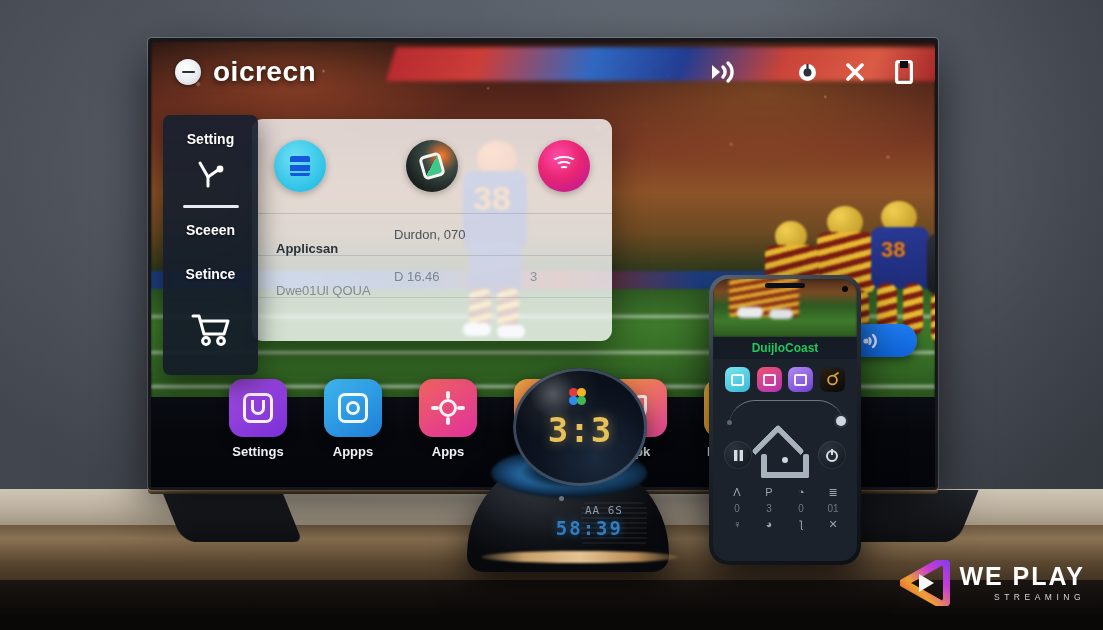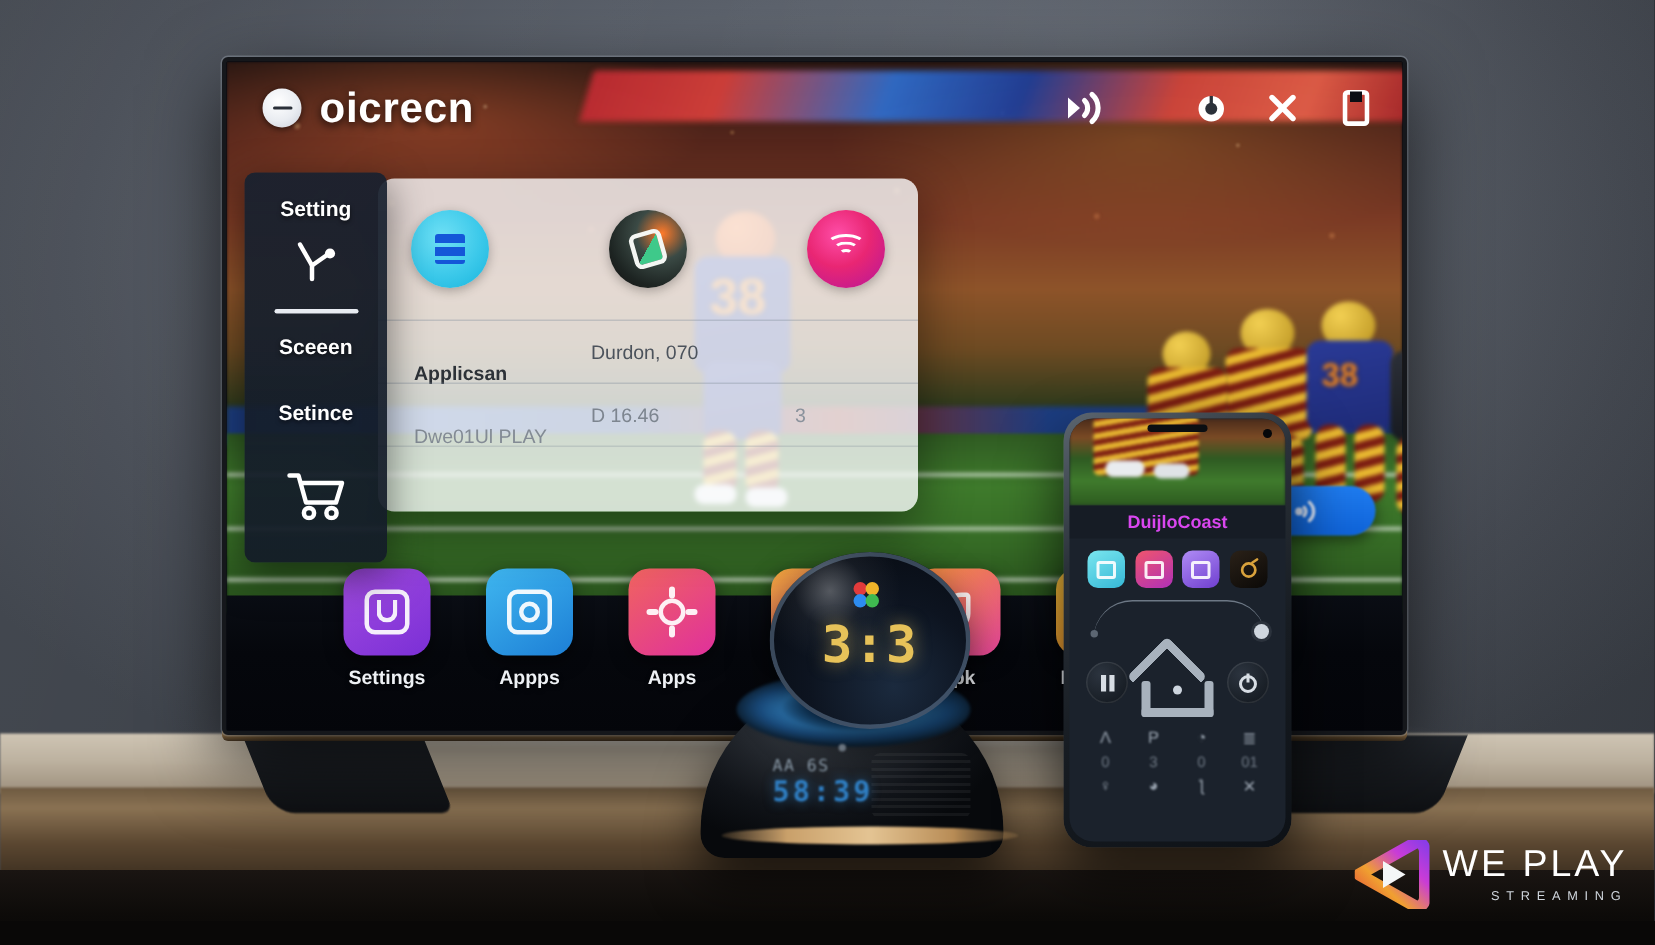--- a/index.html
+++ b/index.html
@@ -281,21 +281,21 @@
     text-shadow:0 0 11px rgba(231,194,89,0.55); filter:blur(0.5px);
   }
   .sp-dots { position:absolute; left:56px; top:20px; width:22px; height:20px; filter:blur(0.5px); }
   .sp-dots i { position:absolute; width:9px;height:9px;border-radius:50%; }
   .sp-dots i:nth-child(1){ left:0;  top:0;  background:#e23b3b; }
   .sp-dots i:nth-child(2){ left:8px;top:0;  background:#f0b429; }
   .sp-dots i:nth-child(3){ left:0;  top:8px;background:#2d8cf0; }
   .sp-dots i:nth-child(4){ left:8px;top:8px;background:#3fb950; }
   .sp-display {
     position:absolute; left:60px; top:136px; width:108px; height:44px;
-    color:#2f6fb5; text-align:left; filter:blur(0.6px);
+    color:#2f6fb5; text-align:right; filter:blur(0.6px);
   }
   .sp-display .sd-sm { font-size:11px; color:#8a9aa8; letter-spacing:1px; font-family:"DejaVu Sans Mono", monospace;}
   .sp-display .sd-lg { font-size:19px; color:#2f7ec2; font-weight:bold; letter-spacing:2px;
     font-family:"DejaVu Sans Mono", monospace; text-shadow:0 0 8px rgba(47,126,194,0.6); }
   .sp-grille {
     position:absolute; right:22px; bottom:26px; width:66px; height:44px;
     background:repeating-linear-gradient(180deg, rgba(255,255,255,0.055) 0 2px, transparent 2px 5px);
     border-radius:6px; filter:blur(0.5px);
   }
   .sp-led { position:absolute; left:104px; top:128px; width:5px;height:5px;border-radius:50%;
@@ -317,21 +317,21 @@
     height:58px; width:100%;
     background:linear-gradient(180deg,#4a2b1a 0%, #7a4a24 22%, #2e5a22 46%, #3f7a2c 72%, #2c5a1f 100%);
     position:relative; filter:blur(0.9px);
   }
   .ph-video .legs { position:absolute; left:16px; top:-2px; width:70px; height:40px;
     background:repeating-linear-gradient(170deg,#7c1d12 0 4px,#e8b830 4px 8px); border-radius:4px; filter:blur(0.8px);}
   .ph-video .shoe { position:absolute; left:24px; top:28px; width:26px; height:11px; background:#e9ecef; border-radius:5px; filter:blur(0.8px);}
   .ph-video .shoe2 { position:absolute; left:56px; top:30px; width:24px; height:10px; background:#dfe3e7; border-radius:5px; filter:blur(0.8px);}
   .ph-title {
     height:22px; display:flex; align-items:center; justify-content:center;
-    color:#d946ef; font-size:12px; font-weight:bold; filter:blur(0.5px);
+    color:#22c55e; font-size:12px; font-weight:bold; filter:blur(0.5px);
     background:#161c25;
   }
   .ph-apps { display:flex; justify-content:space-around; padding:8px 9px 4px; }
   .ph-app { width:25px; height:25px; border-radius:7px; filter:blur(0.45px);
     display:flex; align-items:center; justify-content:center; }
   .pa1 { background:linear-gradient(150deg,#7ae6ef 0%, #35b8d6 100%); }
   .pa2 { background:linear-gradient(150deg,#f0556c 0%, #b030b8 100%); }
   .pa3 { background:linear-gradient(150deg,#b08cf5 0%, #6f3fd0 100%); }
   .pa4 { background:linear-gradient(150deg,#2a2118 0%, #0b0907 100%); }
   .ph-app i { display:block; width:13px;height:12px; border:2px solid rgba(255,255,255,0.9);
@@ -369,21 +369,21 @@
   .ph-key.num { color:#6f7985; font-size:10px; }
   .ph-notch { position:absolute; left:50%; top:4px; transform:translateX(-50%);
     width:40px; height:5px; background:#0b0e12; border-radius:3px; z-index:5; }
   .ph-cam { position:absolute; right:9px; top:7px; width:6px; height:6px; border-radius:50%;
     background:#05070a; z-index:5; }
 
   
   #watermark { position:absolute; right:18px; bottom:24px; display:flex; align-items:center; gap:9px; z-index:60; }
   .wm-mark { width:50px; height:46px; position:relative; }
   .wm-text { display:flex; flex-direction:column; }
-  .wm-main { color:#ffffff; font-size:25px; font-weight:normal; letter-spacing:2px; line-height:1; }
+  .wm-main { color:#ffffff; font-size:25px; font-weight:bold; letter-spacing:2px; line-height:1; }
   .wm-sub  { color:#cfd5dc; font-size:8.5px; letter-spacing:4.5px; text-align:right; margin-top:3px; }
 
   .bottom-black-bar { position:absolute; left:0; bottom:0; width:1103px; height:16px; background:#090807; z-index:55; }
 </style>
 </head>
 <body>
 
 <div id="scene">
 
   <div class="wall"></div>
@@ -504,21 +504,21 @@
                 <span></span>
               </div>
           </div>
         </div>
         <div class="cast-row">
           <div class="c1">Applicsan</div>
           <div class="c2">Durdon, 070</div>
           <div class="c3"></div>
         </div>
         <div class="cast-row sub">
-          <div class="c1">Dwe01Ul PLAY</div>
+          <div class="c1">Dwe01Ul QOUA</div>
           <div class="c2">D 16.46</div>
           <div class="c3">3</div>
         </div>
         <div class="cast-blank"></div>
       </div>
 
       <div class="tv-sidebar">
         <div class="sb-label">Setting</div>
         <div class="sb-icon">
           <svg width="34" height="30" viewBox="0 0 34 30">

